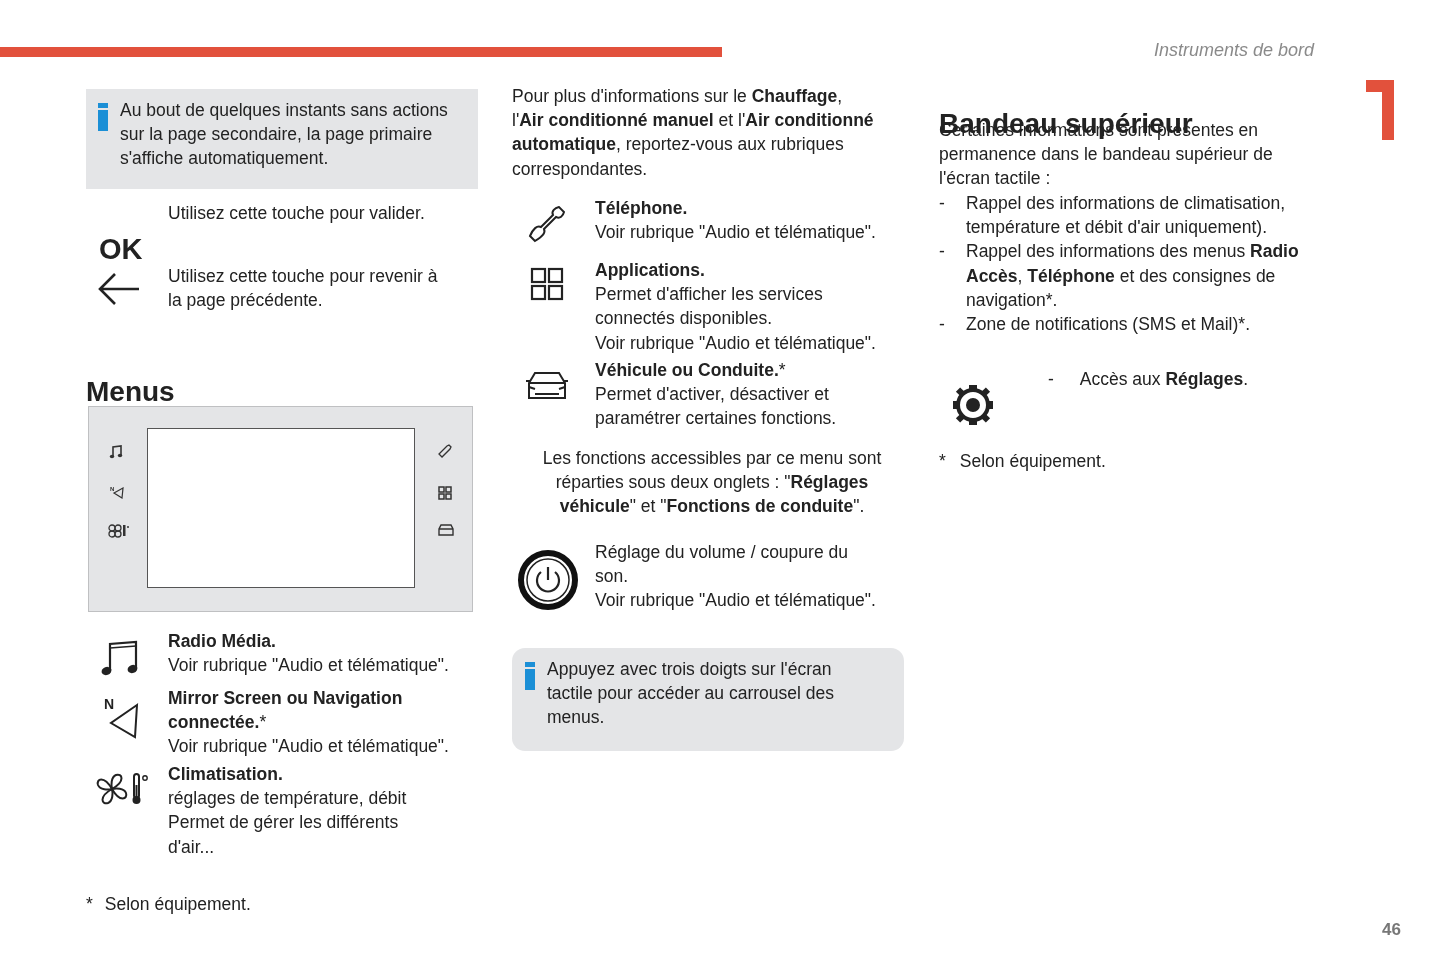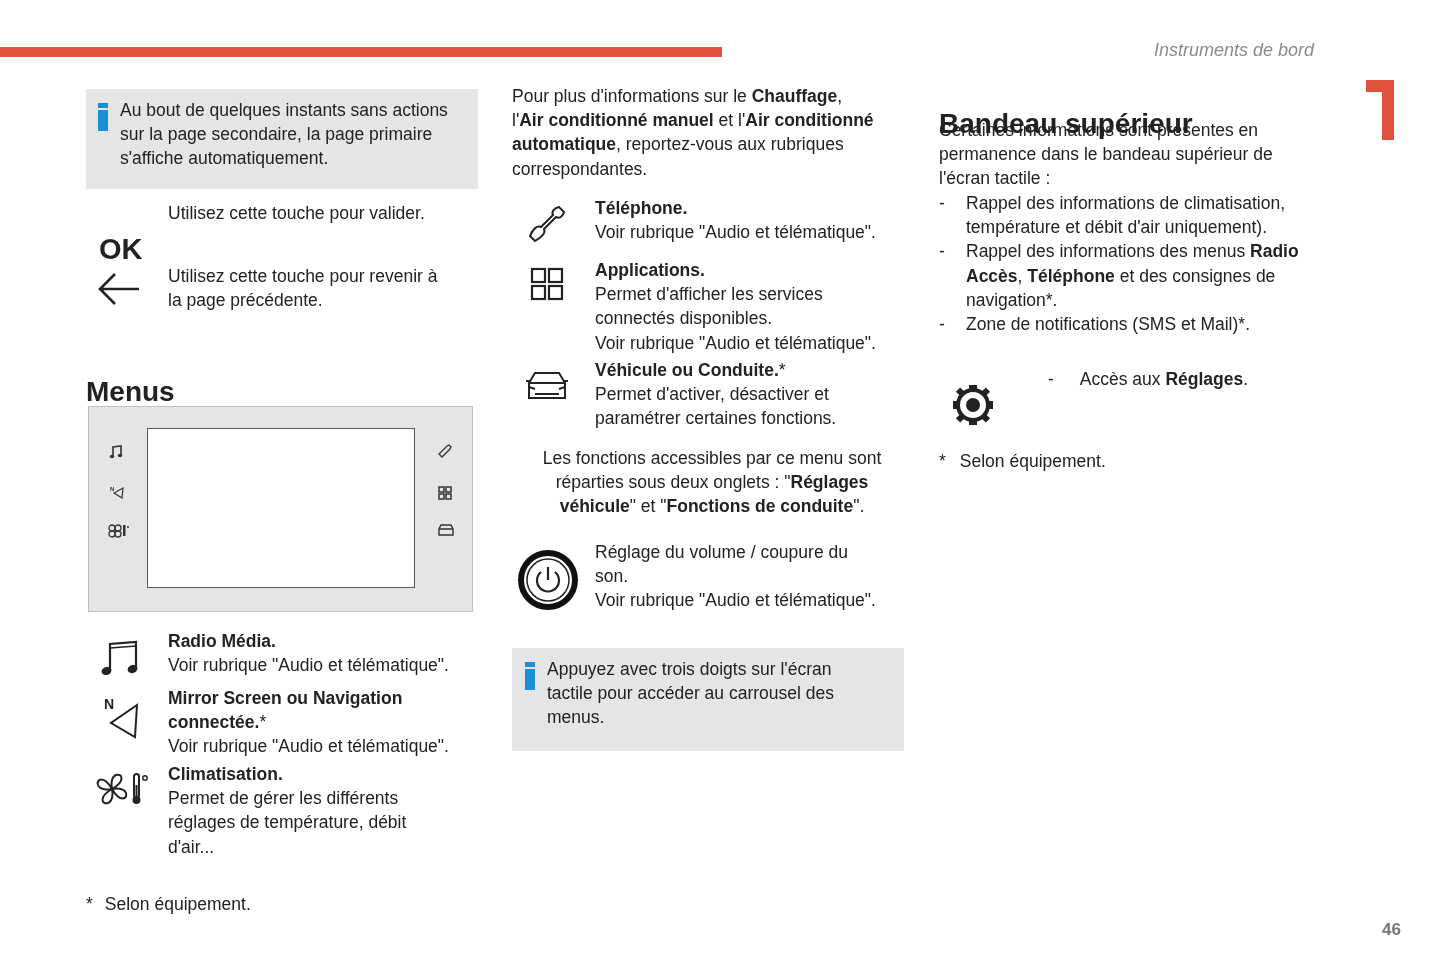--- a/index.html
+++ b/index.html
@@ -139,22 +139,22 @@
         <path d="M18 18 C4 26 8 34 14 32 C19 30 19 22 18 18 Z"></path>
       </g>
       <rect x="40" y="3" width="5" height="24" rx="2.5" fill="none" stroke="#222" stroke-width="2"></rect>
       <circle cx="42.5" cy="29" r="4" fill="#222"></circle>
       <rect x="41.5" y="14" width="2" height="14" fill="#222"></rect>
       <circle cx="51" cy="7" r="2.2" fill="none" stroke="#222" stroke-width="1.4"></circle>
     </svg>
 </div>
 <div class="abs txt" style="left:168px;top:762px;">
   <div class="b">Climatisation.</div>
+  <div>réglages de température, débit</div>
   <div>Permet de gérer les différents</div>
-  <div>réglages de température, débit</div>
   <div>d'air...</div>
 </div>
 
 <div class="abs txt" style="left:86px;top:892px;">
   <span>*</span><span style="display:inline-block;width:12px;"></span><span>Selon équipement.</span>
 </div>
 
 <div class="abs txt" style="left:512px;top:84px;width:400px;">
   <div><span>Pour plus d'informations sur le </span><span class="b">Chauffage</span><span>,</span></div>
   <div><span>l'</span><span class="b">Air conditionné manuel</span><span> et l'</span><span class="b">Air conditionné</span></div>
@@ -217,21 +217,21 @@
       <path d="M24 23 A11 11 0 1 0 38 23" fill="none" stroke="#222" stroke-width="2.2"></path>
       <path d="M31 18 V31" stroke="#222" stroke-width="2.2"></path>
     </svg>
 </div>
 <div class="abs txt" style="left:595px;top:540px;">
   <div>Réglage du volume / coupure du</div>
   <div>son.</div>
   <div>Voir rubrique "Audio et télématique".</div>
 </div>
 
-<div class="abs info-box" style="left:512px;top:648px;width:392px;height:103px;">
+<div class="abs info-box" style="left:512px;top:648px;width:392px;height:103px;border-radius:13px;">
   <div class="abs info-i" style="left:13px;top:14px;">
       <div class="dot"></div>
       <div class="bar"></div>
     </div>
   <div class="abs txt" style="left:35px;top:9px;width:350px;">
     <div>Appuyez avec trois doigts sur l'écran</div>
     <div>tactile pour accéder au carrousel des</div>
     <div>menus.</div>
   </div>
 </div>

